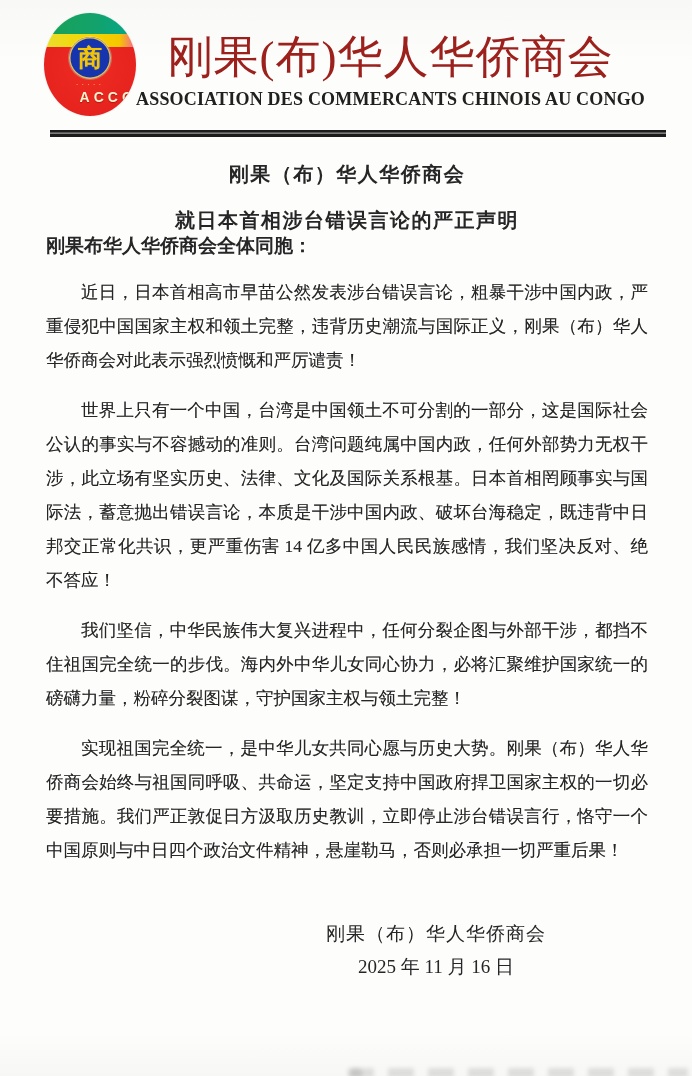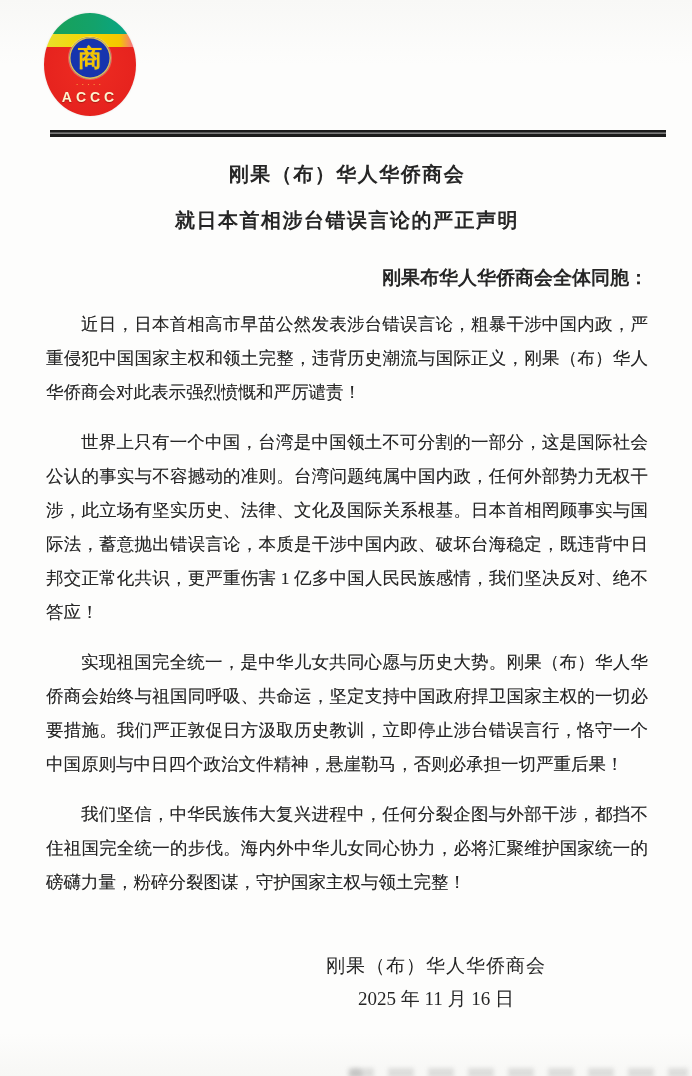--- a/index.html
+++ b/index.html
@@ -56,21 +56,21 @@
     font-size: 24px; font-weight: bold; line-height: 1;
     text-shadow: 0 0 1px rgba(255, 230, 120, .6);
   }
   .logo .dots {
     position: absolute; top: 68px; left: 0; right: 0;
     text-align: center;
     color: #ffd94e; font-size: 8px; letter-spacing: 3px; line-height: 1;
   }
   .logo .acronym {
     position: absolute; top: 76px; left: 0; right: 0;
-    text-align: center;
+    text-align: right;
     color: #fdf3cf;
     font-family: "Liberation Sans", sans-serif;
     font-weight: bold; font-size: 14px; letter-spacing: 4px;
     text-shadow: 0 1px 1px rgba(120, 20, 10, .55);
   }
 
   .letterhead-text {
     flex: 1 1 auto;
     text-align: center;
     padding-top: 18px;
@@ -109,25 +109,23 @@
     text-align: center;
     font-weight: bold;
     font-size: 20px;
     letter-spacing: 1.5px;
     line-height: 26px;
   }
   .doc-title.line1 { margin-top: 24px; }
   .doc-title.line2 { margin-top: 20px; }
 
   .salutation {
-    margin-top: 32px;
     font-weight: bold;
     font-size: 19px;
     line-height: 26px;
-    text-align: right;
   }
   .para {
     font-size: 17.5px;
     line-height: 34px;
     text-align: justify;
     text-indent: 2em;
     margin-top: 16px;
     text-shadow: 0 0 0.5px rgba(45,45,45,.45);
   }
 
@@ -175,34 +173,38 @@
     <div class="logo">
       <div class="stripe-green"></div>
       <div class="stripe-yellow"></div>
       <div class="body-red"></div>
       <div class="emblem">
         <span class="emblem-glyph">商</span>
       </div>
       <div class="dots">·····</div>
       <div class="acronym">ACCC</div>
     </div>
+    <div class="letterhead-text">
+      <div class="org-zh">刚果(布)华人华侨商会</div>
+      <div class="org-fr">ASSOCIATION DES COMMERCANTS CHINOIS AU CONGO</div>
+    </div>
   </header>
 
   <div class="double-rule"></div>
 
   <main class="doc">
     <h1 class="doc-title line1">刚果（布）华人华侨商会</h1>
     <h1 class="doc-title line2">就日本首相涉台错误言论的严正声明</h1>
 
     <p class="salutation">刚果布华人华侨商会全体同胞：</p>
 
     <p class="para">近日，日本首相高市早苗公然发表涉台错误言论，粗暴干涉中国内政，严重侵犯中国国家主权和领土完整，违背历史潮流与国际正义，刚果（布）华人华侨商会对此表示强烈愤慨和严厉谴责！</p>
-    <p class="para">世界上只有一个中国，台湾是中国领土不可分割的一部分，这是国际社会公认的事实与不容撼动的准则。台湾问题纯属中国内政，任何外部势力无权干涉，此立场有坚实历史、法律、文化及国际关系根基。日本首相罔顾事实与国际法，蓄意抛出错误言论，本质是干涉中国内政、破坏台海稳定，既违背中日邦交正常化共识，更严重伤害 1 亿多中国人民民族感情，我们坚决反对、绝不答应！</p>
+    <p class="para">世界上只有一个中国，台湾是中国领土不可分割的一部分，这是国际社会公认的事实与不容撼动的准则。台湾问题纯属中国内政，任何外部势力无权干涉，此立场有坚实历史、法律、文化及国际关系根基。日本首相罔顾事实与国际法，蓄意抛出错误言论，本质是干涉中国内政、破坏台海稳定，既违背中日邦交正常化共识，更严重伤害 14 亿多中国人民民族感情，我们坚决反对、绝不答应！</p>
+    <p class="para">我们坚信，中华民族伟大复兴进程中，任何分裂企图与外部干涉，都挡不住祖国完全统一的步伐。海内外中华儿女同心协力，必将汇聚维护国家统一的磅礴力量，粉碎分裂图谋，守护国家主权与领土完整！</p>
     <p class="para">实现祖国完全统一，是中华儿女共同心愿与历史大势。刚果（布）华人华侨商会始终与祖国同呼吸、共命运，坚定支持中国政府捍卫国家主权的一切必要措施。我们严正敦促日方汲取历史教训，立即停止涉台错误言行，恪守一个中国原则与中日四个政治文件精神，悬崖勒马，否则必承担一切严重后果！</p>
-    <p class="para">我们坚信，中华民族伟大复兴进程中，任何分裂企图与外部干涉，都挡不住祖国完全统一的步伐。海内外中华儿女同心协力，必将汇聚维护国家统一的磅礴力量，粉碎分裂图谋，守护国家主权与领土完整！</p>
 
     <div class="sign-area">
       <div class="sign-inner">
         <div class="signature">刚果（布）华人华侨商会</div>
         <div class="sign-date">2025 年 11 月 16 日</div>
       </div>
     </div>
   </main>
 
   <div class="bottom-artifact"></div>

